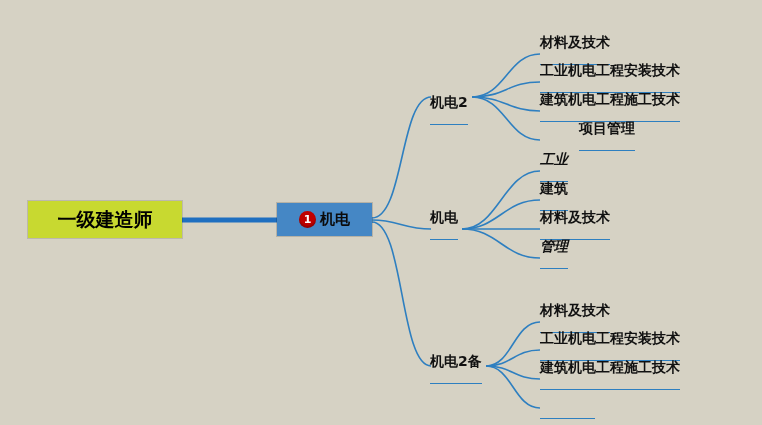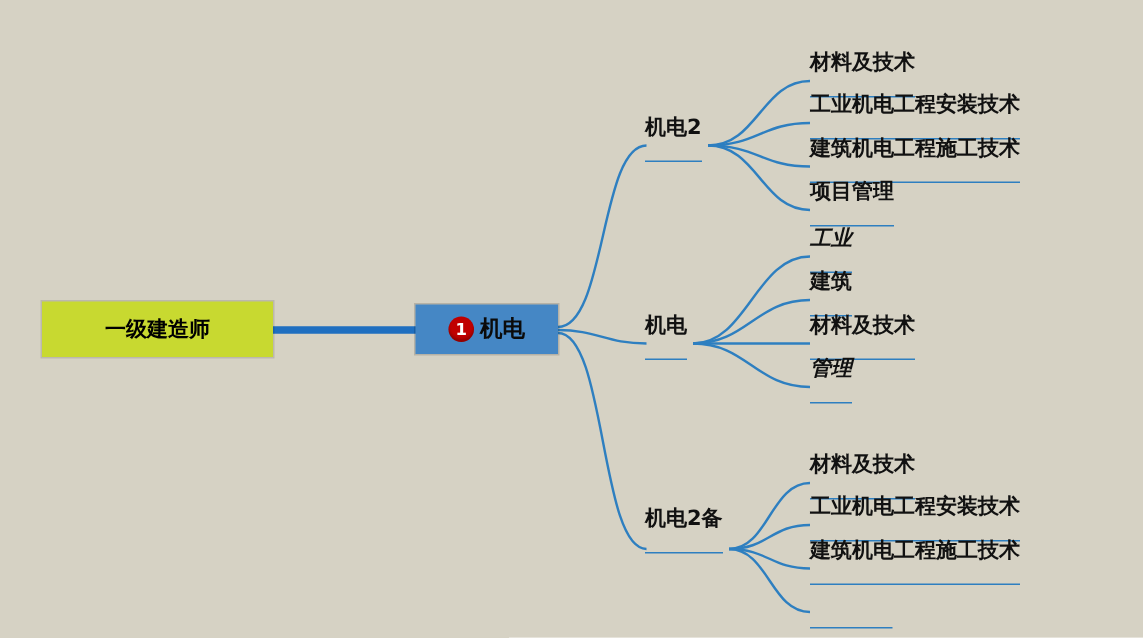--- a/index.html
+++ b/index.html
@@ -20,45 +20,45 @@
     white-space:nowrap;display:inline-block;
     cursor:default;
   }
   .branch-label{left:430px;}
   .leaf-label{left:540px;}
   .leaf-empty{min-width:55px;height:18px;}
   .root-node{
     position:absolute;left:28px;top:201px;width:154px;height:37px;
     background:#c8d930;color:#000;
     display:flex;align-items:center;justify-content:center;
-    font-size:14px;font-weight:bold;
+    font-size:19px;font-weight:bold;
     box-shadow:0 0 0 1px rgba(0,0,0,0.12);
   }
   .main-topic{
     position:absolute;left:277px;top:203px;width:95px;height:33px;
     background:#4587c5;
     display:flex;align-items:center;justify-content:center;gap:4px;
     box-shadow:0 0 0 1px rgba(0,0,0,0.15);
   }
   .main-topic .label{
     font-size:15px;font-weight:bold;color:#0b0b0b;
   }
   .marker{
     width:17px;height:17px;border-radius:50%;
     background:#c00000;color:#fff;
     font-size:11px;font-weight:bold;
     display:flex;align-items:center;justify-content:center;
     box-shadow:inset 0 -2px 2px rgba(0,0,0,0.25);
   }
   
-  #branch-0{top:76px;}
+  #branch-0{top:93px;}
   #branch-1{top:208px;}
-  #branch-2{top:337px;}
+  #branch-2{top:352px;}
   
-  #leaf-0-0{top:33px;}  #leaf-0-1{top:61px;}  #leaf-0-2{top:90px;}  #leaf-0-3{top:119px;}
+  #leaf-0-0{top:33px;}  #leaf-0-1{top:61px;}  #leaf-0-2{top:90px;}  #leaf-0-3{top:119px;margin-left:39px;}
   #leaf-1-0{top:150px;font-style:italic;} #leaf-1-1{top:179px;} #leaf-1-2{top:208px;} #leaf-1-3{top:237px;font-style:italic;}
   #leaf-2-0{top:301px;} #leaf-2-1{top:329px;} #leaf-2-2{top:358px;} #leaf-2-3{top:387px;}
 </style>
 </head>
 <body>
 
 <div class="canvas">
 
   <svg class="wires" viewBox="0 0 762 425" xmlns="http://www.w3.org/2000/svg">
 

